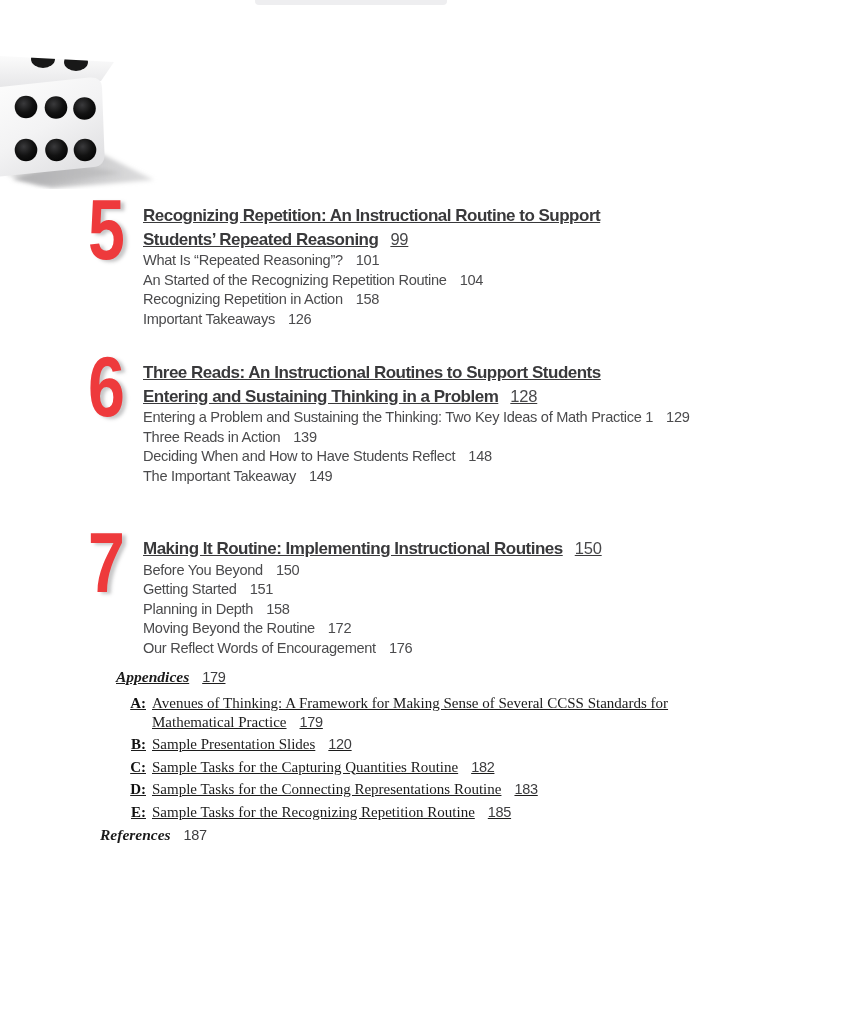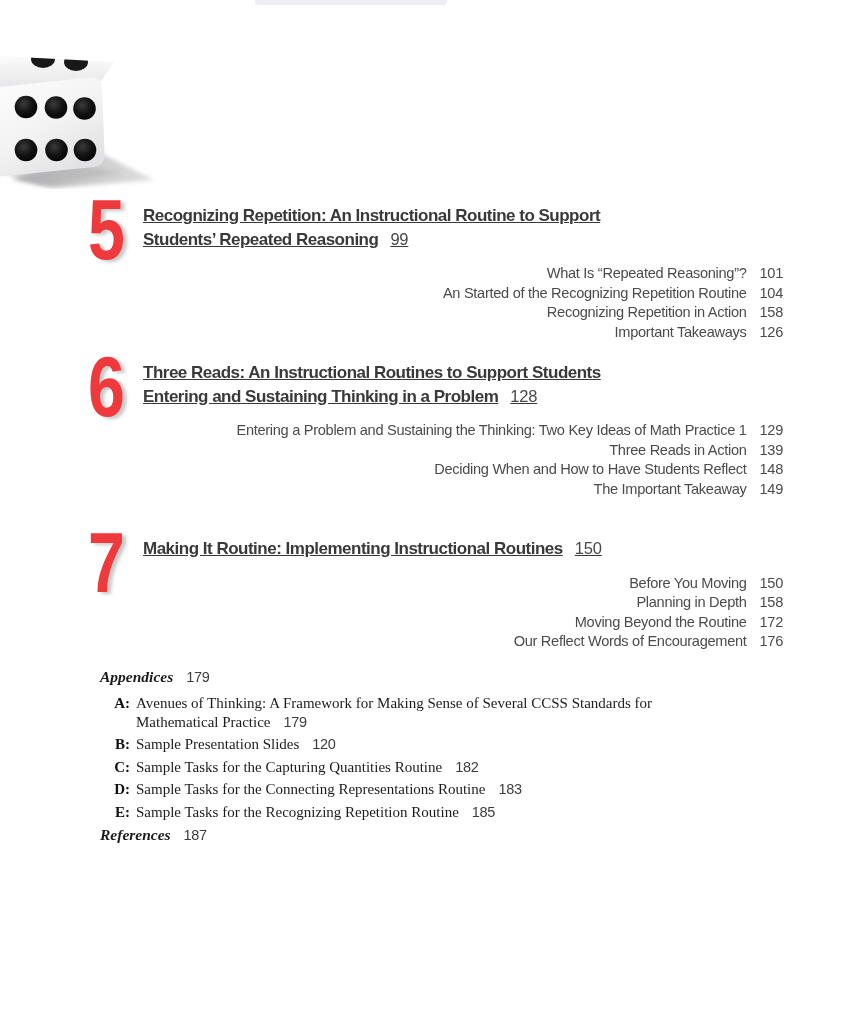--- a/index.html
+++ b/index.html
@@ -37,31 +37,31 @@
     font-weight: bold; font-size: 17px; line-height: 23.5px;
     letter-spacing: -0.5px; color: #39393b;
     max-width: 520px;
     text-decoration: underline;
   }
   .chap-title .pg {
     font-weight: 400; font-size: 16.5px; letter-spacing: -0.2px;
     color: #48484a; margin-left: 12px;
   }
 
-  .items { list-style: none; margin: 13px 0 0 0; padding: 0; text-align: right; }
+  .items { list-style: none; margin: 0 0 0 0; padding: 0; }
   .items li {
     font-size: 14.6px; line-height: 19.6px; letter-spacing: -0.3px;
     color: #4b4b4d; font-weight: 400;
   }
   .items .pg { margin-left: 13px; }
 
   
   .appendices {
-    position: absolute; left: 100px; top: 668px; width: 680px;
-    font-family: "Liberation Serif", serif; color: #1c1c1c;
+    position: absolute; left: 116px; top: 668px; width: 680px;
+    font-family: "Liberation Serif", serif; color: #1c1c1c; text-decoration: underline;
   }
   .serif-head {
     font-style: italic; font-weight: bold; font-size: 15.5px; color: #1b1b1b;
   }
   .sans-pg {
     font-family: "Liberation Sans", sans-serif; font-style: normal;
     font-weight: 400; font-size: 14.5px; letter-spacing: -0.3px;
     color: #3d3d3f; margin-left: 13px;
   }
   .app-items { margin-top: 8px; }
@@ -145,21 +145,22 @@
     <li><span>Three Reads in Action</span><span class="pg">139</span></li>
     <li><span>Deciding When and How to Have Students Reflect</span><span class="pg">148</span></li>
     <li><span>The Important Takeaway</span><span class="pg">149</span></li>
   </ul>
 </div>
 
 <div class="chapter" id="ch7">
   <div class="chap-num">7</div>
   <div class="chap-title"><span>Making It Routine: Implementing Instructional Routines</span><span class="pg">150</span></div>
   <ul class="items">
-    <li><span>Before You Moving</span><span class="pg">150</span></li>
+    <li><span>Before You Beyond</span><span class="pg">150</span></li>
+    <li><span>Getting Started</span><span class="pg">151</span></li>
     <li><span>Planning in Depth</span><span class="pg">158</span></li>
     <li><span>Moving Beyond the Routine</span><span class="pg">172</span></li>
     <li><span>Our Reflect Words of Encouragement</span><span class="pg">176</span></li>
   </ul>
 </div>
 
 <div class="appendices">
   <div class="serif-head"><span>Appendices</span><span class="sans-pg">179</span></div>
   <div class="app-items">
     <div class="app-item">

